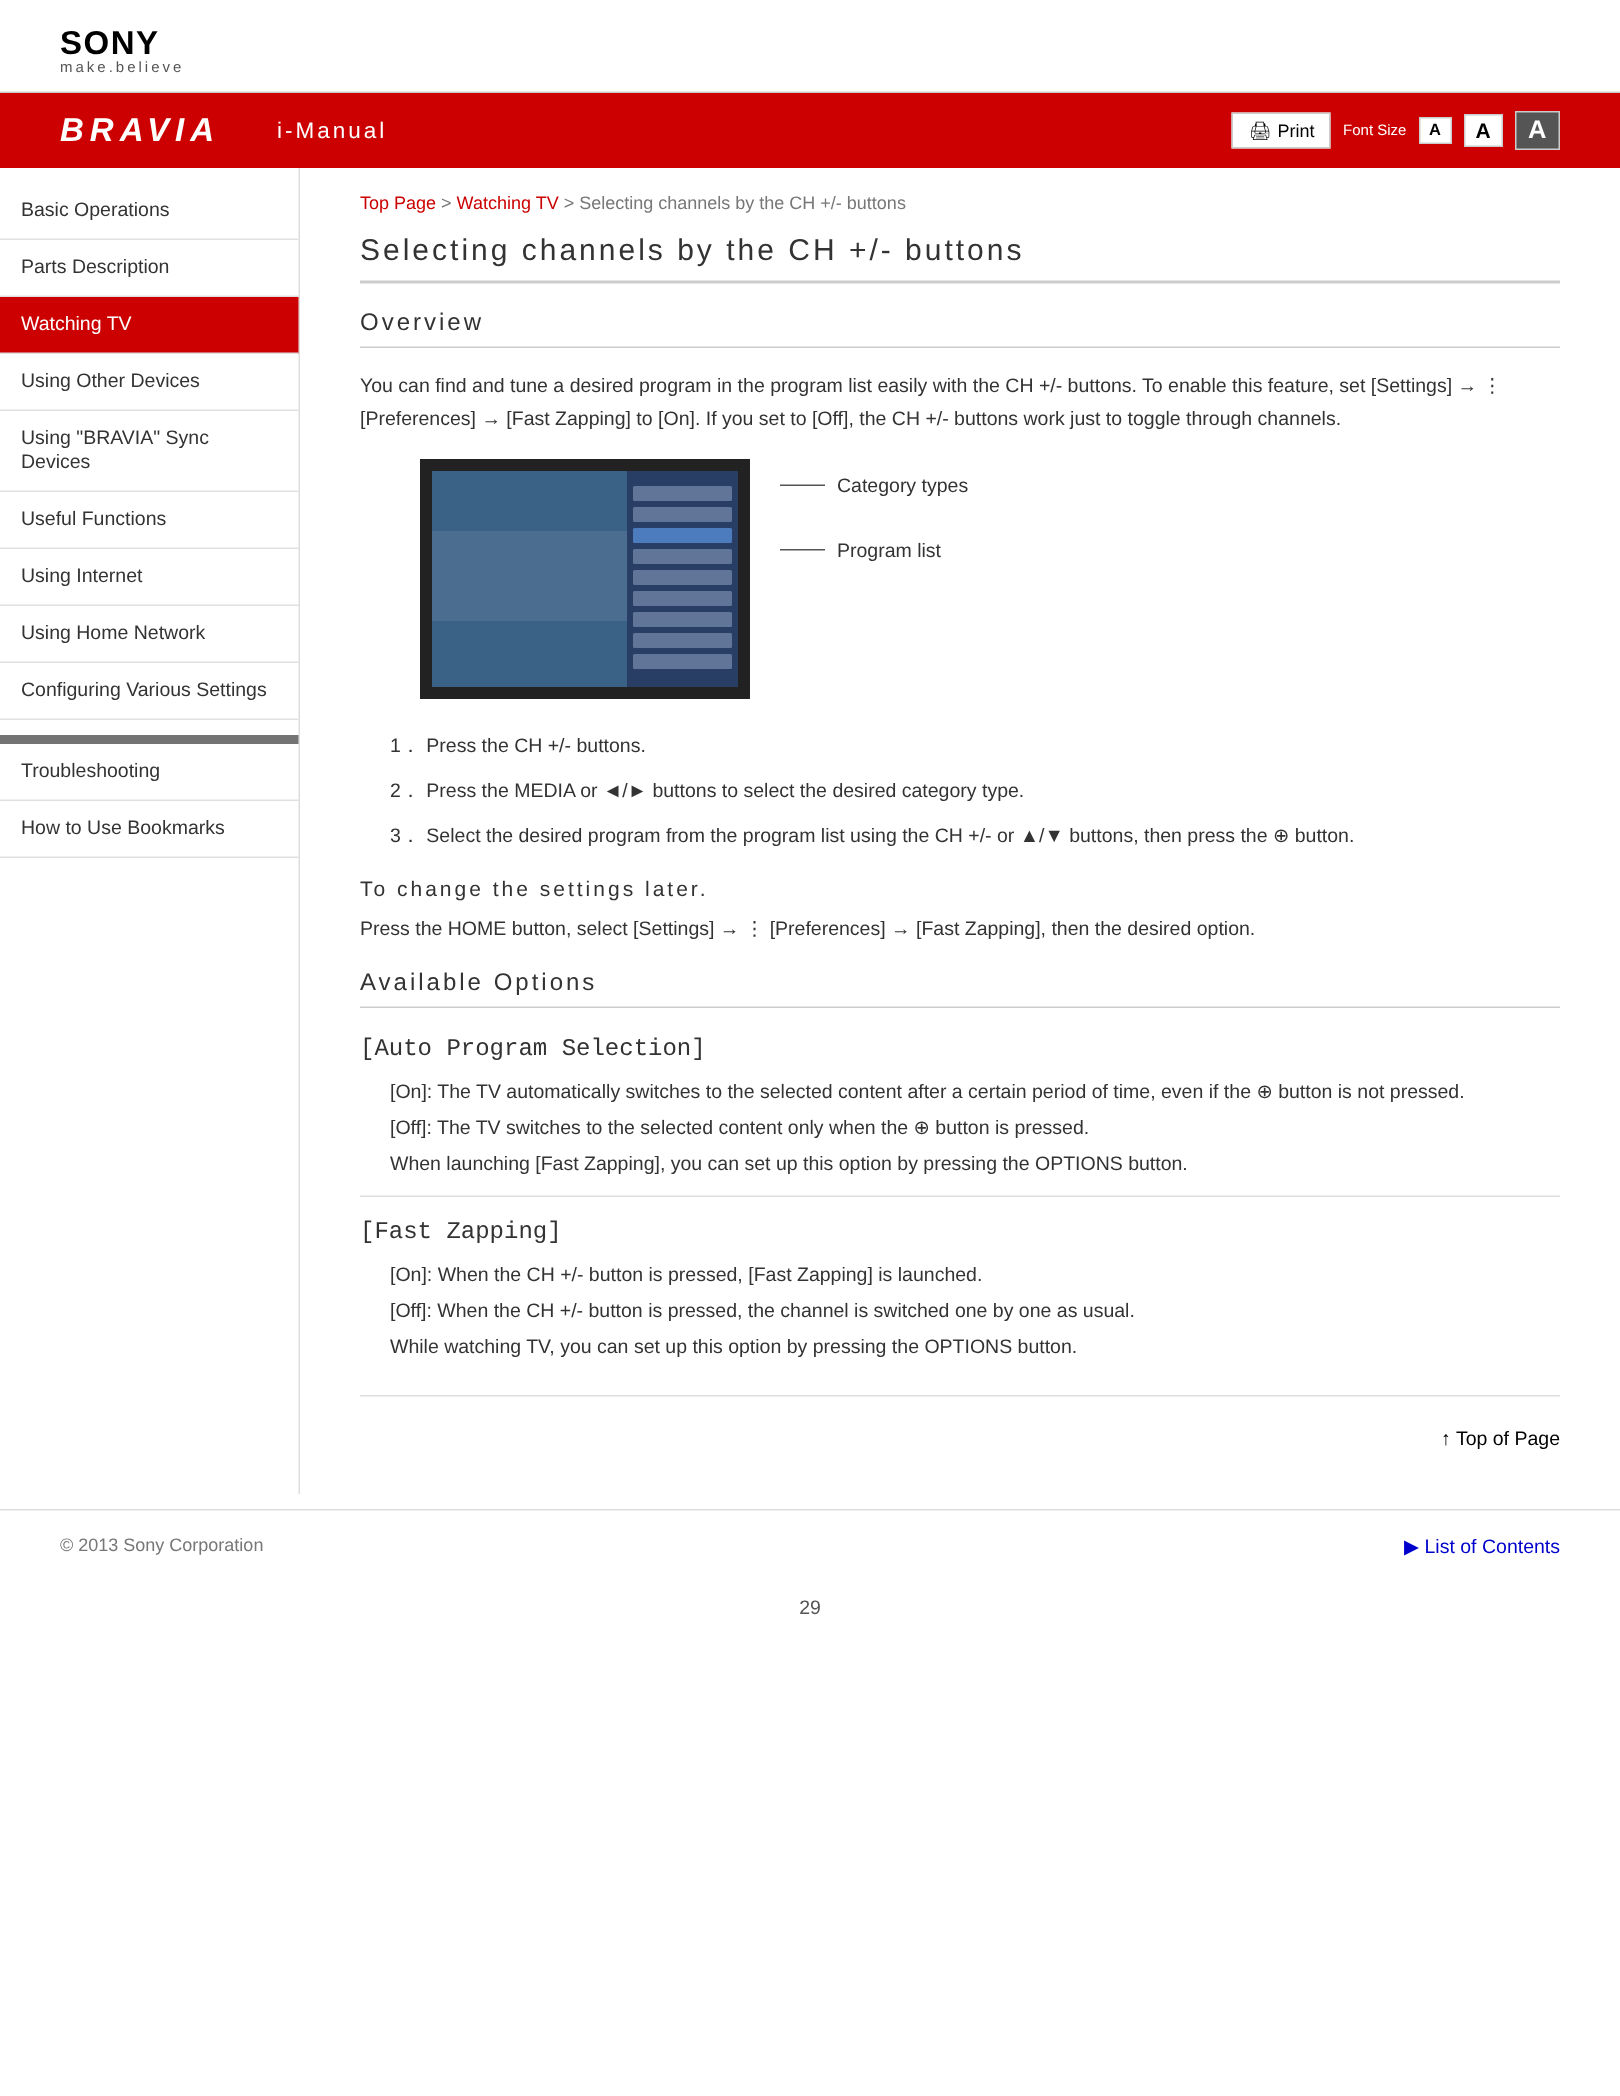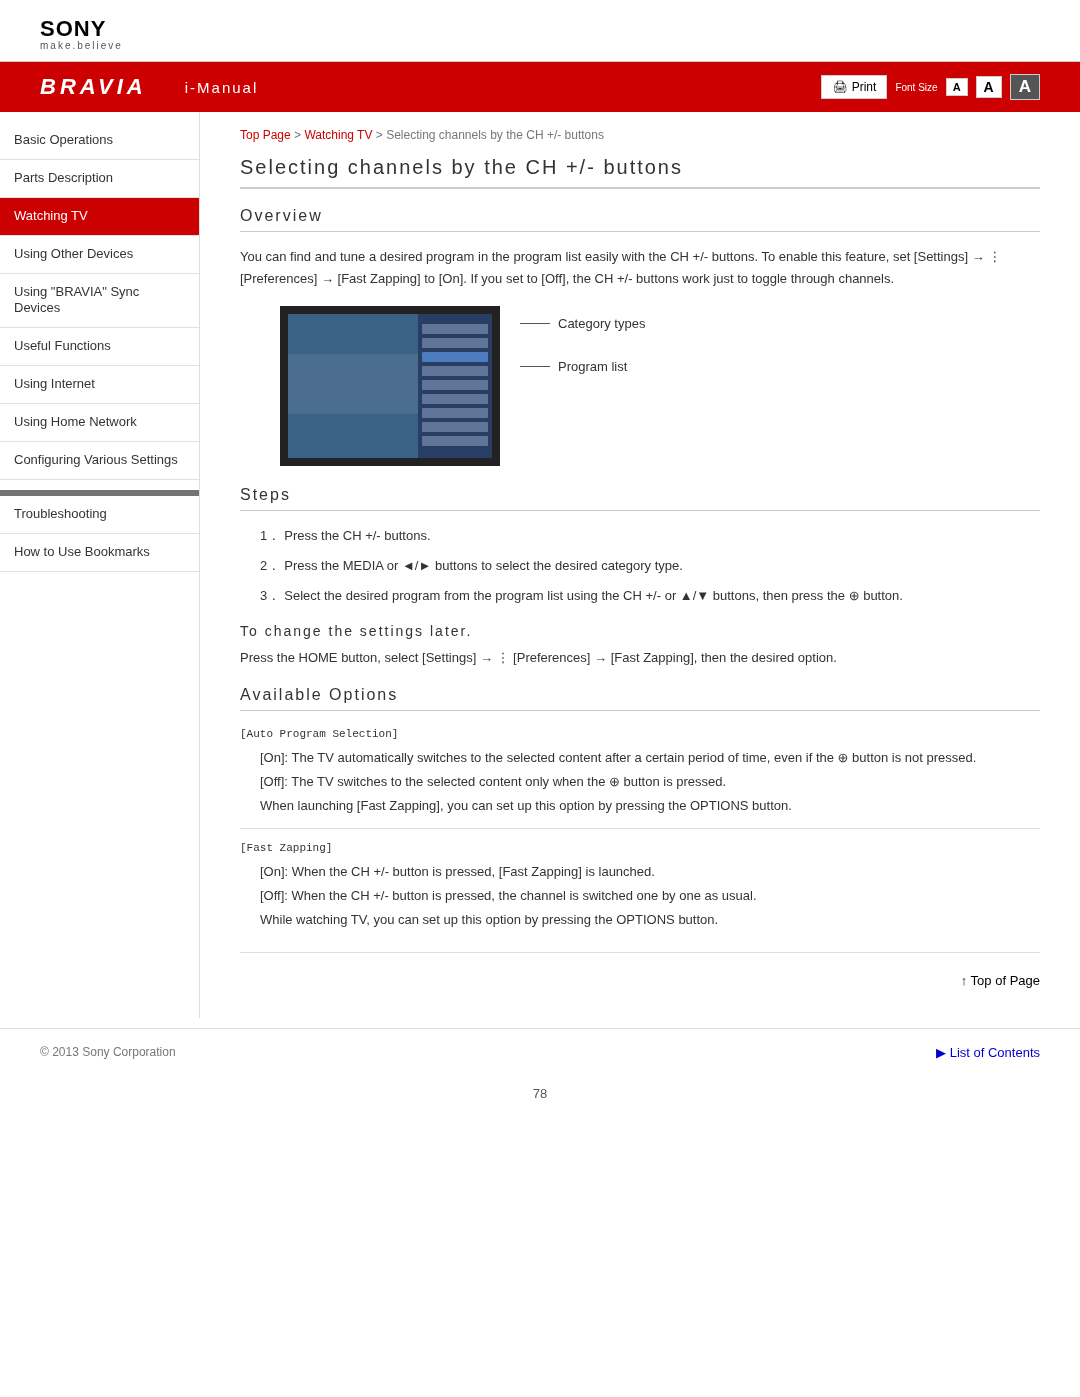--- a/index.html
+++ b/index.html
@@ -52,21 +52,21 @@
 
     .steps-list { font-size: 13px; line-height: 1.7; margin: 10px 0 16px 10px; }
     .steps-list li { margin-bottom: 8px; list-style: none; padding-left: 10px; position: relative; }
     .step-num { font-weight: normal; margin-right: 4px; }
 
     .sub-heading { font-size: 14px; font-weight: normal; letter-spacing: 2px; color: #333; margin: 14px 0 8px 0; }
 
     .change-text { font-size: 13px; line-height: 1.7; margin-bottom: 14px; }
 
     .options-section { font-size: 13px; line-height: 1.7; }
-    .option-label { font-family: 'Courier New', monospace; font-size: 11px; margin-bottom: 4px; margin-top: 10px; }
+    .option-label { font-family: 'Courier New', monospace; font-size: 16px; margin-bottom: 4px; margin-top: 10px; }
     .option-detail { margin-left: 20px; margin-bottom: 2px; }
 
     hr.section-rule { border: none; border-top: 1px solid #ddd; margin: 10px 0; }
 
     
     .top-of-page { text-align: right; margin-top: 20px; font-size: 13px; }
     .top-of-page a { color: #000000; text-decoration: none; }
 
     
     .footer { display: flex; justify-content: space-between; align-items: center; padding: 16px 40px; border-top: 1px solid #ddd; margin-top: 10px; }
@@ -161,21 +161,20 @@
           <div class="annotation-line"></div>
           <span>Category types</span>
         </div>
         <div class="annotation">
           <div class="annotation-line"></div>
           <span>Program list</span>
         </div>
       </div>
     </div>
 
-    <h2 class="section-heading">Steps</h2>
     <ol class="steps-list">
       <li><span class="step-num">1．</span><span>Press the CH +/- buttons.</span></li>
       <li><span class="step-num">2．</span><span>Press the MEDIA or ◄/► buttons to select the desired category type.</span></li>
       <li><span class="step-num">3．</span><span>Select the desired program from the program list using the CH +/- or ▲/▼ buttons, then press the ⊕ button.</span></li>
     </ol>
 
     <p class="sub-heading">To change the settings later.</p>
     <p class="change-text">Press the HOME button, select [Settings] → ⋮ [Preferences] → [Fast Zapping], then the desired option.</p>
 
     <h2 class="section-heading">Available Options</h2>
@@ -200,13 +199,13 @@
   </div>
 </div>
 
 <div class="footer">
   <span class="copyright">© 2013 Sony Corporation</span>
   <div class="list-of-contents">
     <a href="#">▶ <span>List of Contents</span></a>
   </div>
 </div>
 
-<div class="page-number">78</div>
+<div class="page-number">29</div>
 
 </body></html>

